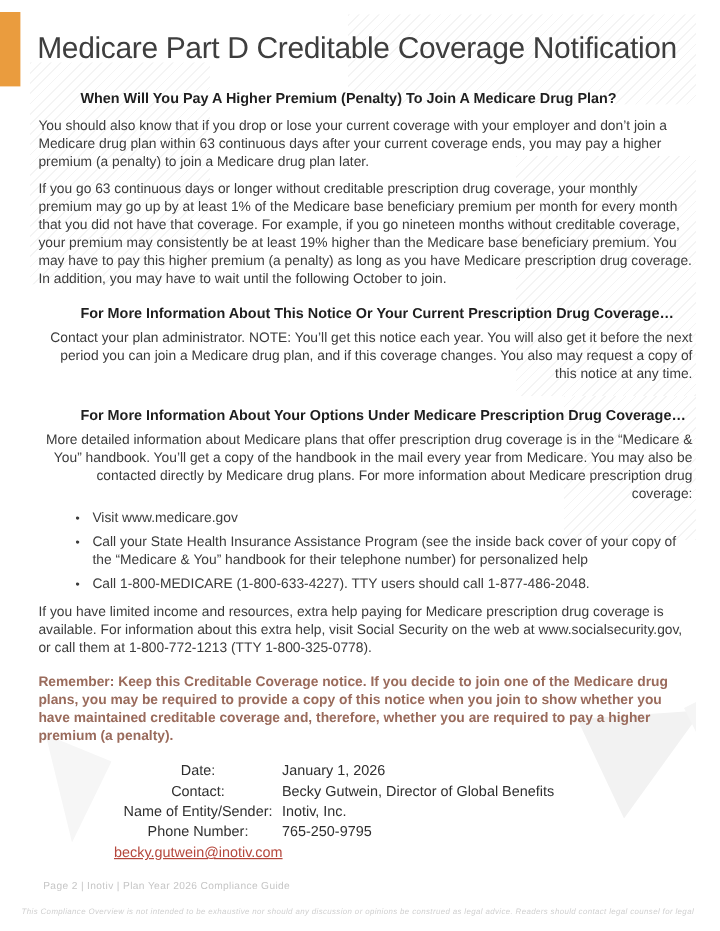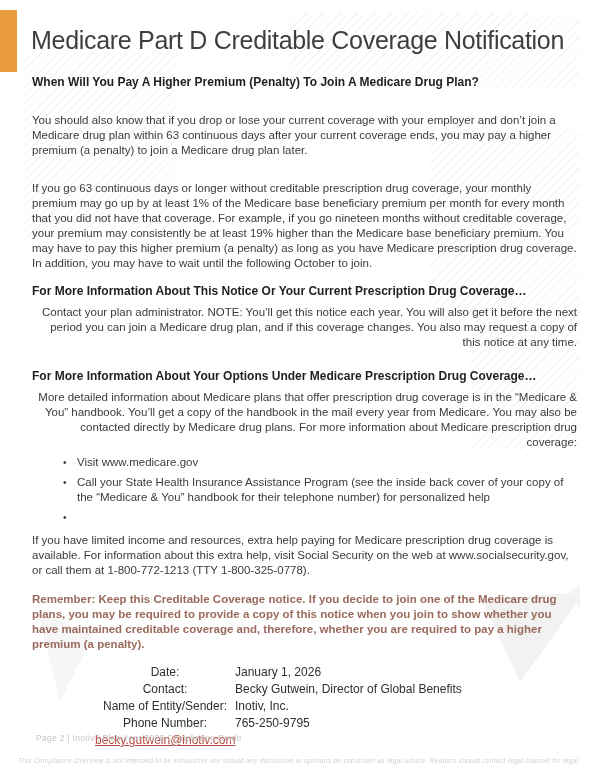--- a/index.html
+++ b/index.html
@@ -50,23 +50,23 @@
     color:#3e3e3e;white-space:nowrap;
   }
   
   .content{
     position:absolute;z-index:1;
     left:32px;top:75px;width:545px;
     font-size:11.5px;line-height:15px;color:#3b3b3b;
   }
   .content h2{
     font-size:12px;font-weight:700;color:#1f1f1f;
-    white-space:nowrap;line-height:15px;
+    white-space:nowrap;line-height:15px;margin-left:35px;
   }
-  .content p{margin-top:23px;}
+  .content p{margin-top:8px;}
   .mt-sec-a{margin-top:13px !important;}
   .mt-sec-b{margin-top:19px !important;}
   .mt-h{margin-top:6px !important;text-align:right;}
   ul.bullets{
     list-style:none;margin-top:5px;margin-left:31px;
   }
   ul.bullets li{
     display:flex;margin-top:5px;
   }
   ul.bullets li:first-child{margin-top:0;}
@@ -135,20 +135,21 @@
       <li>
         <span class="marker">•</span>
         <span>Visit www.medicare.gov</span>
       </li>
       <li>
         <span class="marker">•</span>
         <span>Call your State Health Insurance Assistance Program (see the inside back cover of your copy of the “Medicare &amp; You” handbook for their telephone number) for personalized help</span>
       </li>
       <li>
         <span class="marker">•</span>
+        <span>Call 1-800-MEDICARE (1-800-633-4227). TTY users should call 1-877-486-2048.</span>
       </li>
     </ul>
 
     <p class="outro">If you have limited income and resources, extra help paying for Medicare prescription drug coverage is available. For information about this extra help, visit Social Security on the web at www.socialsecurity.gov, or call them at 1-800-772-1213 (TTY 1-800-325-0778).</p>
 
     <p class="remember">Remember: Keep this Creditable Coverage notice. If you decide to join one of the Medicare drug plans, you may be required to provide a copy of this notice when you join to show whether you have maintained creditable coverage and, therefore, whether you are required to pay a higher premium (a penalty).</p>
 
     <div class="contact">
       <div class="contact-row">
         <span class="contact-label">Date:</span>

